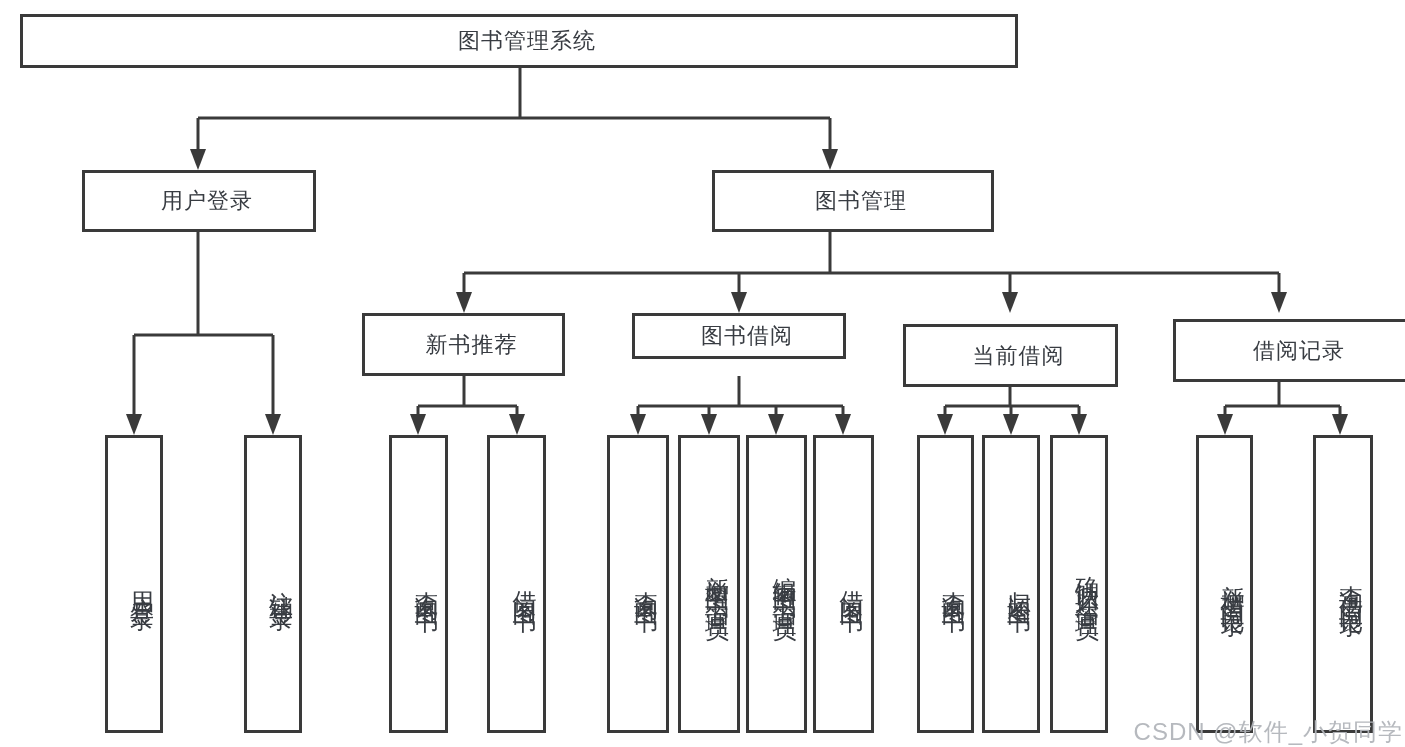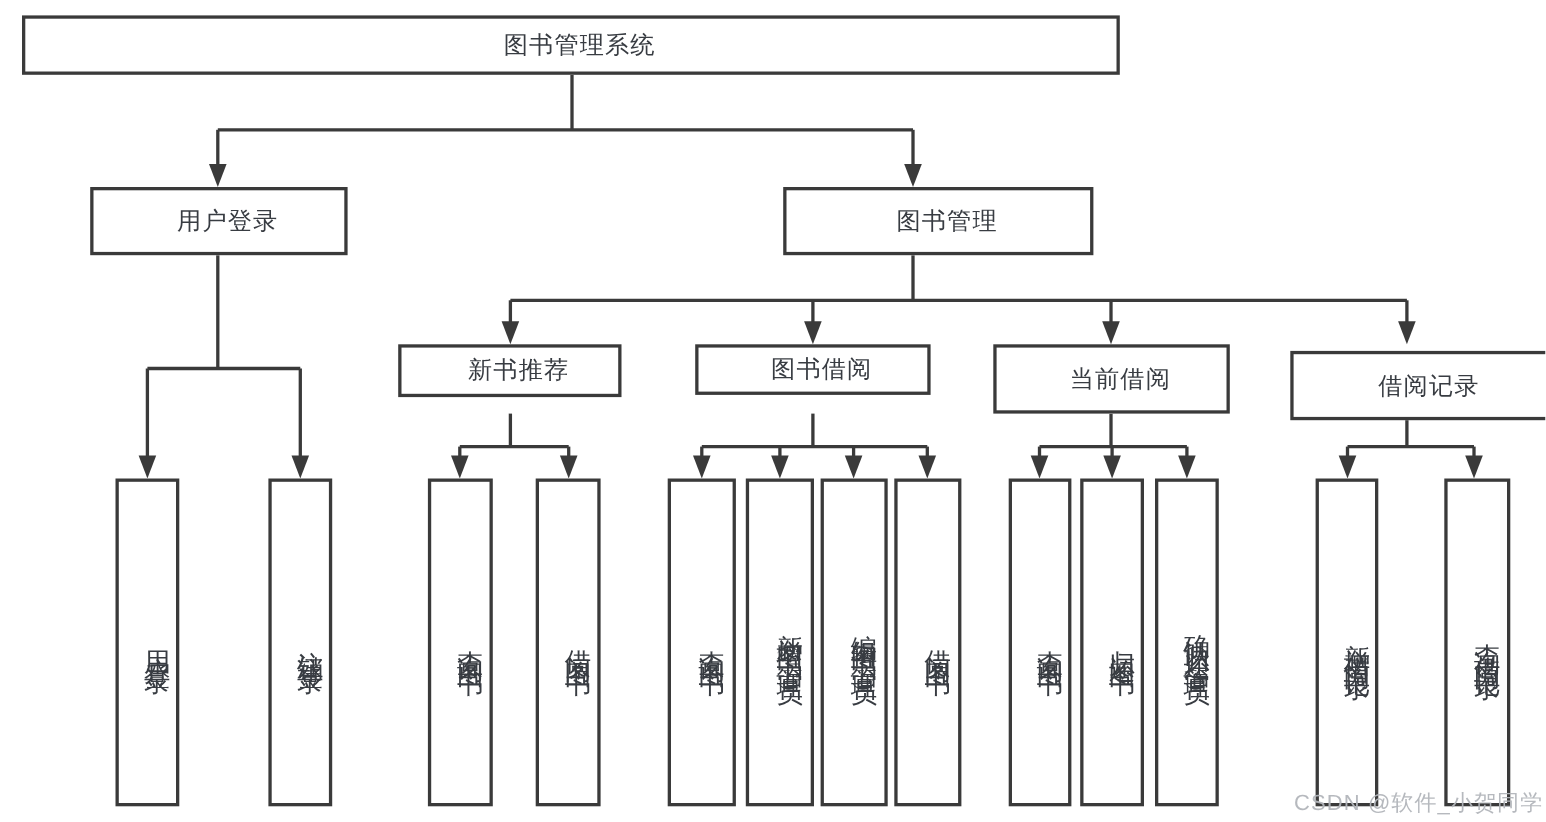--- a/index.html
+++ b/index.html
@@ -29,21 +29,21 @@
     writing-mode: vertical-rl;
     text-orientation: mixed;
     font-size: 24px;
     letter-spacing: 6px;
     line-height: 1;
   }
   .watermark {
     position: absolute;
     top: 716px;
     right: 2px;
-    font-size: 20px;
+    font-size: 24px;
     letter-spacing: 1px;
     color: rgba(178, 181, 186, 0.95);
     z-index: 5;
     white-space: nowrap;
   }
 </style>
 </head>
 <body>
 
 <div class="canvas">
@@ -135,23 +135,23 @@
       <polygon points="1217,414 1233,414 1225,435"></polygon>
       <polygon points="1332,414 1348,414 1340,435"></polygon>
     </g>
   </svg>
 
   <div class="node h" style="left:20px; top:14px; width:998px; height:54px">图书管理系统</div>
 
   <div class="node h" style="left:82px; top:170px; width:234px; height:62px">用户登录</div>
   <div class="node h" style="left:712px; top:170px; width:282px; height:62px">图书管理</div>
 
-  <div class="node h" style="left:362px; top:313px; width:203px; height:48px">新书推荐</div>
+  <div class="node h" style="left:362px; top:313px; width:203px; height:63px">新书推荐</div>
   <div class="node h" style="left:632px; top:313px; width:214px; height:46px">图书借阅</div>
-  <div class="node h" style="left:903px; top:313px; width:215px; height:63px">当前借阅</div>
+  <div class="node h" style="left:903px; top:324px; width:215px; height:63px">当前借阅</div>
   <div class="node h" style="left:1173px; top:319px; width:236px; height:63px">借阅记录</div>
 
   <div class="node v" style="left:105px; top:435px; width:58px; height:298px">用户登录</div>
   <div class="node v" style="left:244px; top:435px; width:58px; height:298px">注销登录</div>
 
   <div class="node v" style="left:389px; top:435px; width:59px; height:298px">查询图书</div>
   <div class="node v" style="left:487px; top:435px; width:59px; height:298px">借阅图书</div>
 
   <div class="node v" style="left:607px; top:435px; width:62px; height:298px">查询图书</div>
   <div class="node v" style="left:678px; top:435px; width:62px; height:298px">新增图书（管理员）</div>

